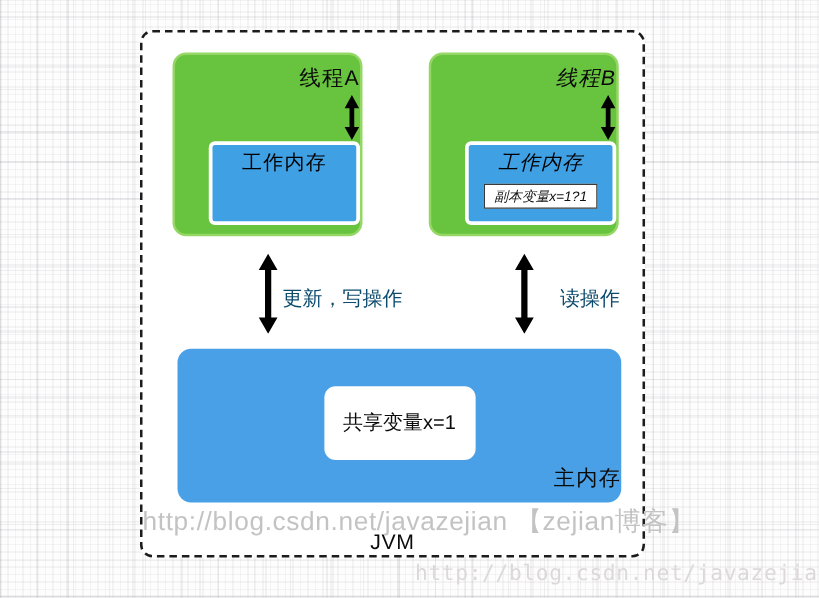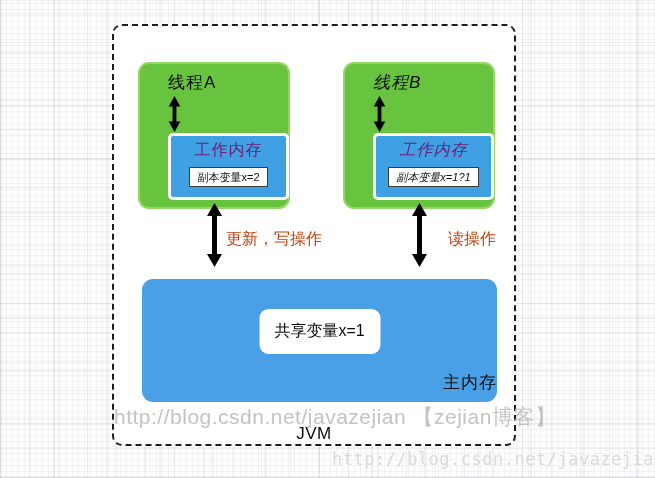--- a/index.html
+++ b/index.html
@@ -14,50 +14,50 @@
       repeating-linear-gradient(0deg,  rgba(110,110,125,0.10) 0 1px, transparent 1px 29px),
       repeating-linear-gradient(90deg, rgba(110,110,125,0.10) 0 1px, transparent 1px 29px),
       repeating-linear-gradient(0deg,  rgba(110,110,125,0.08) 0 2px, transparent 2px 53px),
       repeating-linear-gradient(90deg, rgba(110,110,125,0.08) 0 2px, transparent 2px 53px);
   }
   .jvm-box {
     position:absolute; left:112px; top:24px; width:404px; height:422px;
     background:#ffffff; border:2px dashed #1c1c1c; border-radius:10px;
   }
   .thread {
-    position:absolute; top:36px; width:152px; height:147px;
+    position:absolute; top:16px; width:152px; height:147px;
     background:#68c33e; border:2px solid #95d765; border-radius:11px;
-    display:flex; flex-direction:column; align-items:flex-start;padding-left:28px;
+    display:flex; flex-direction:column; align-items:flex-end;
   }
   .thread-a { left:24px; }
   .thread-b { left:229px;font-style:italic; }
   .thread-title { margin-top:7px; font-size:17px; color:#0b0b0b; letter-spacing:1px; }
   .small-arrow { margin:2px 0 1px; display:block; }
   .wm-box {
     width:121px; height:67px; background:#3fa0e4; border:3px solid #ffffff;
     border-radius:5px; display:flex; flex-direction:column; align-items:center;
   }
-  .wm-title { margin-top:4px; font-size:16px; color:#701a75; letter-spacing:1px; }
+  .wm-title { margin-top:4px; font-size:16px; color:#000000; letter-spacing:1px; }
   .var-box {
     margin-top:6px; background:#ffffff; border:1px solid #3a3a3a;
     font-size:11px; color:#111; padding:2px 7px 1px; white-space:nowrap;
   }
   .mid-arrow { position:absolute; top:177px; }
   .mid-arrow-left  { left:92px; }
   .mid-arrow-right { left:297px; }
-  .op-label { position:absolute; top:203px; font-size:16px; color:#c2410c; white-space:nowrap; }
+  .op-label { position:absolute; top:203px; font-size:16px; color:#0c4a6e; white-space:nowrap; }
   .op-label-left  { left:112px; }
   .op-label-right { left:318px;margin-left:16px; }
   .main-memory {
     position:absolute; left:28px; top:253px; width:355px; height:123px;
     background:#4aa0e6; border-radius:11px;
   }
   .shared-box {
     position:absolute; left:50%; top:30px; transform:translateX(-50%);
-    width:121px; height:45px; background:#ffffff; border-radius:9px;
+    width:121px; height:59px; background:#ffffff; border-radius:9px;
     display:flex; align-items:center; justify-content:center;
     font-size:16px; color:#0b0b0b; white-space:nowrap;
   }
   .mm-label {
     position:absolute; bottom:8px; width:100%; text-align:right;
     font-size:17px; color:#0b0b0b; letter-spacing:1px;
   }
   .wm-inner-watermark {
     position:absolute; top:377px; width:100%; text-align:left;
     font-size:21px; color:#c3c3c3; white-space:nowrap; letter-spacing:0.5px;
@@ -80,21 +80,20 @@
 
   <div class="jvm-box">
 
     <div class="thread thread-a">
       <div class="thread-title">线程A</div>
       <svg class="small-arrow" width="13" height="36" viewBox="0 0 13 36">
         <path d="M6.5 0 L12.3 10.5 L8.4 10.5 L8.4 25.5 L12.3 25.5 L6.5 36 L0.7 25.5 L4.6 25.5 L4.6 10.5 L0.7 10.5 Z" fill="#000"></path>
       </svg>
       <div class="wm-box">
         <div class="wm-title">工作内存</div>
-        <div class="var-box">副本变量x=2</div>
       </div>
     </div>
 
     <div class="thread thread-b">
       <div class="thread-title">线程B</div>
       <svg class="small-arrow" width="13" height="36" viewBox="0 0 13 36">
         <path d="M6.5 0 L12.3 10.5 L8.4 10.5 L8.4 25.5 L12.3 25.5 L6.5 36 L0.7 25.5 L4.6 25.5 L4.6 10.5 L0.7 10.5 Z" fill="#000"></path>
       </svg>
       <div class="wm-box">
         <div class="wm-title">工作内存</div>

